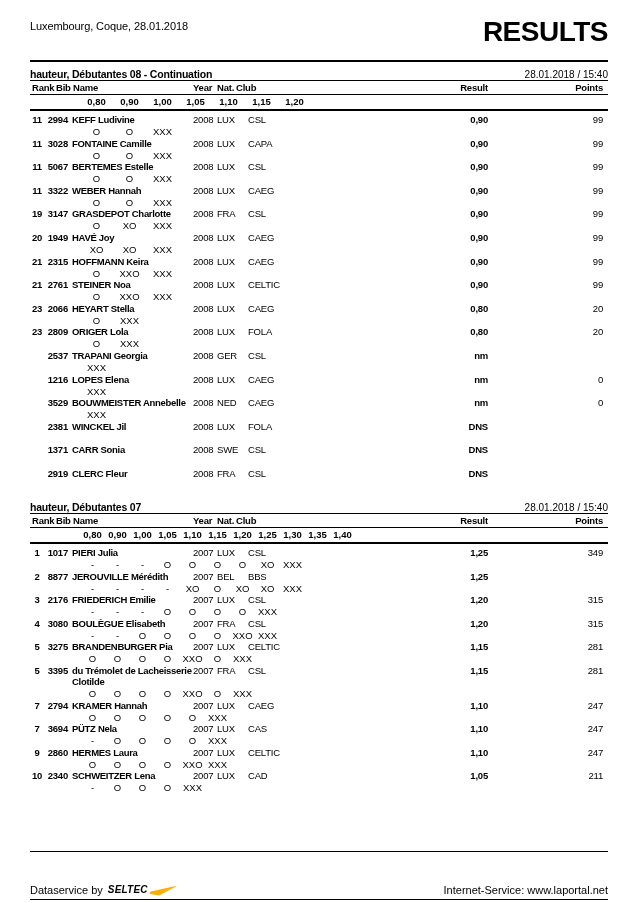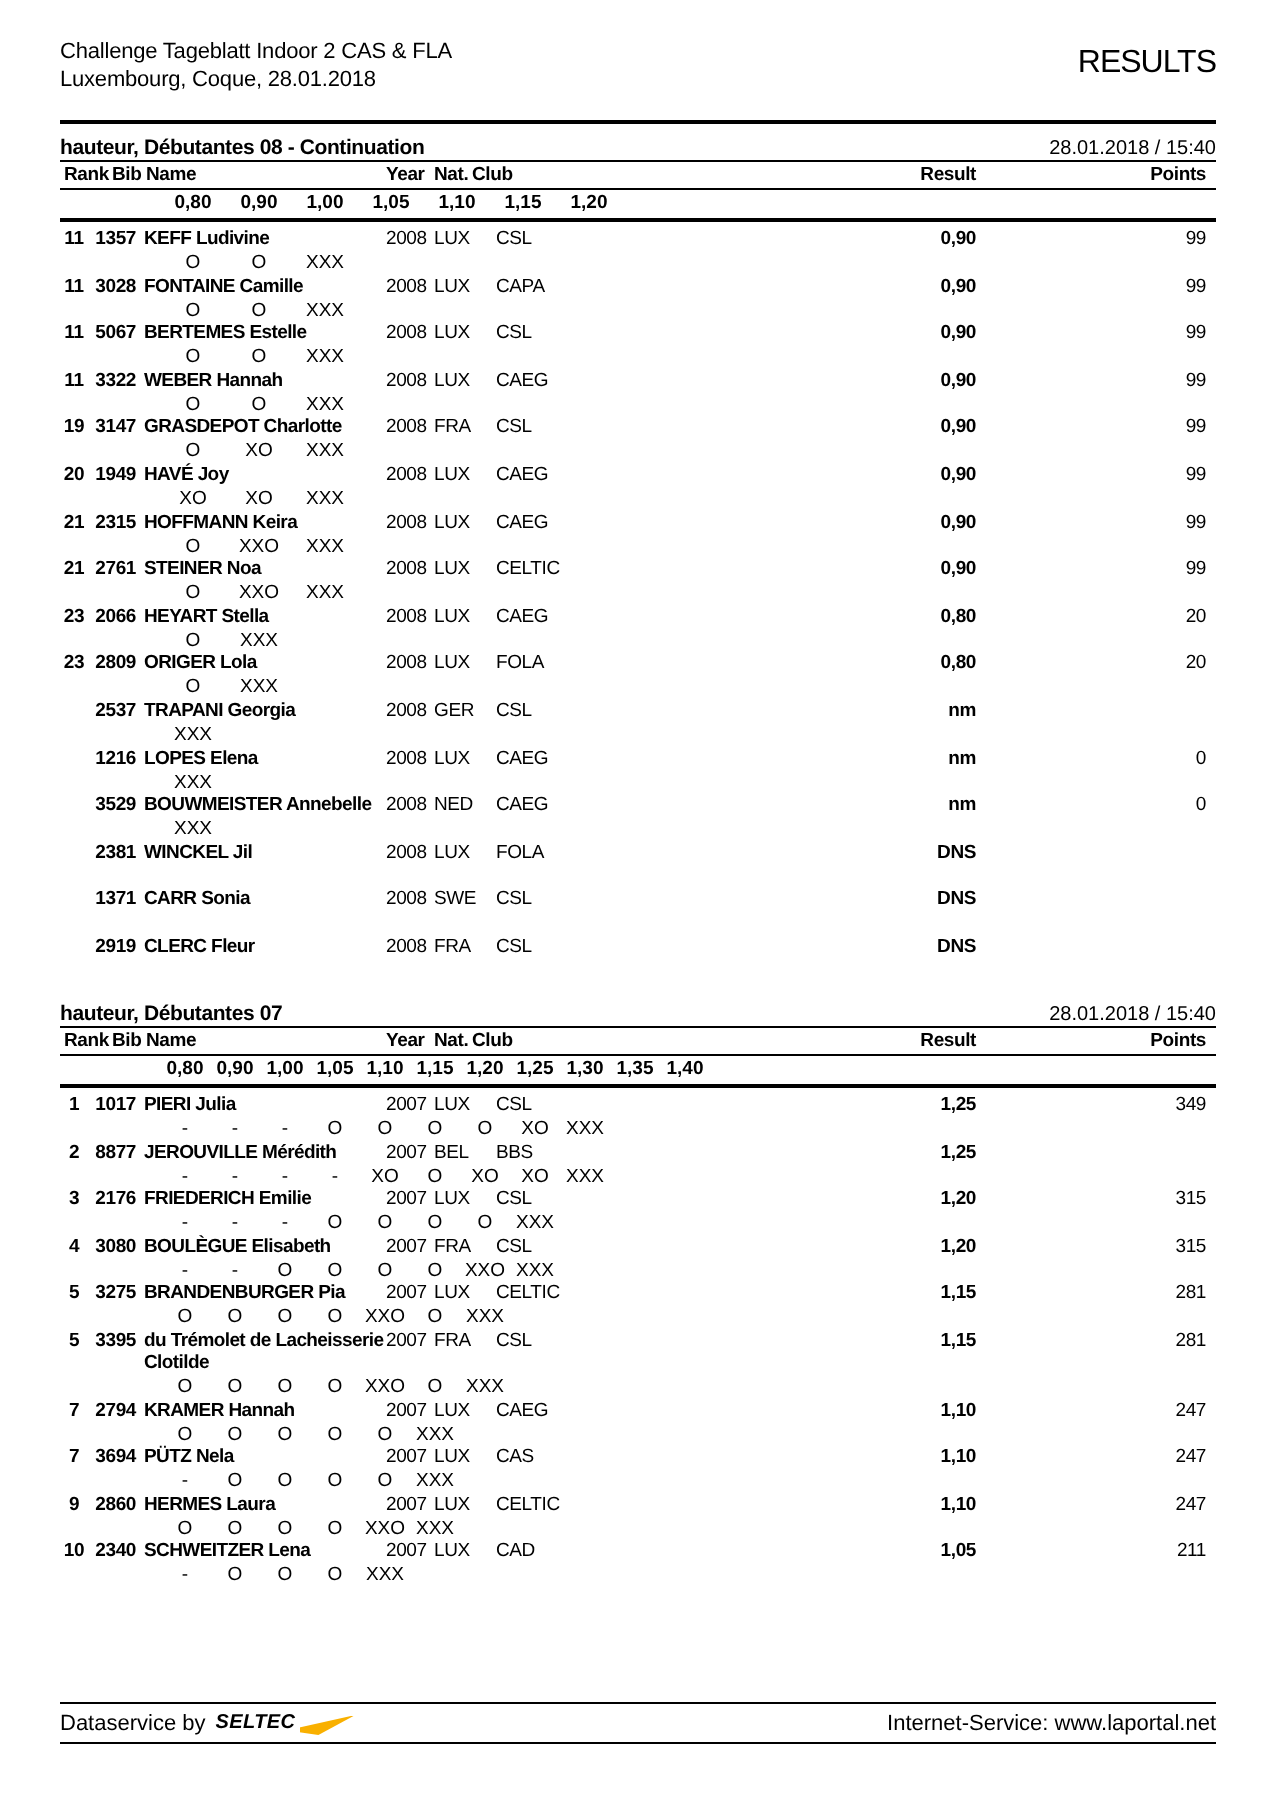--- a/index.html
+++ b/index.html
@@ -9,21 +9,21 @@
     font-family:"Liberation Sans", sans-serif;
     overflow:hidden;
   }
   
   .doc-header {
     position:absolute; top:19px; left:30px; width:578px; height:41px;
     border-bottom:2px solid #000;
     display:flex; justify-content:space-between; align-items:flex-start;
   }
   .doc-header-left { font-size:11px; line-height:13.5px; padding-top:1px; letter-spacing:-0.1px; }
-  .results-heading { font-size:16px; font-weight:normal; line-height:26px; letter-spacing:-0.5px; }
+  .results-heading { font-size:28px; font-weight:bold; line-height:26px; letter-spacing:-0.5px; }
 
   
   .section { position:absolute; left:30px; width:578px; }
   .sec-title-row { display:flex; justify-content:space-between; align-items:flex-end; height:16px; }
   .sec-title { font-weight:bold; font-size:10.5px; letter-spacing:-0.2px; }
   .sec-datetime { font-size:10px; }
   .thead { border-top:1px solid #000; border-bottom:2px solid #000; }
   .head-row {
     position:relative; height:13px; border-bottom:1px solid #000;
     font-weight:bold; font-size:9.5px; line-height:13px; letter-spacing:-0.2px;
@@ -54,39 +54,38 @@
   .c-nat    { left:187px; }
   .c-club   { left:218px; }
   .c-result { left:378px; width:80px; text-align:right; font-weight:bold; }
   .c-points { right:0; width:95px; text-align:right; padding-right:5px; box-sizing:border-box; }
   .attempts-line { position:relative; min-height:11.6px; font-size:9.5px; line-height:11px; }
 
   
   .footer { position:absolute; top:851px; left:30px; width:578px; border-top:1px solid #000; }
   .footer-row1 {
     display:flex; justify-content:space-between; align-items:center;
-    height:19px; border-bottom:1px solid #000; font-size:11px;
+    height:19px; border-bottom:1px solid #000; font-size:11px;margin-top:28px;
   }
   .footer-left { display:flex; align-items:center; }
   .seltec { font-weight:bold; font-style:italic; font-size:10px; letter-spacing:0.2px; margin-left:5px; }
   .swoosh {
     display:inline-block; width:28px; height:10px; margin-left:2px; margin-top:2px;
     background:#F9B000;
     clip-path:polygon(0 62%, 100% 0, 34% 100%, 0 86%);
   }
   .footer-row2 { display:flex; justify-content:space-between; font-size:8px; padding-top:2px; letter-spacing:-0.1px; }
 </style>
 </head>
 <body>
 
 <div class="page">
 
   <div class="doc-header">
     <div class="doc-header-left">
-      <div>Challenge Tageblatt Indoor 2 CAS &amp; FLA</div>
       <div>Luxembourg, Coque, 28.01.2018</div>
     </div>
     <div class="results-heading">RESULTS</div>
   </div>
 
   <div id="sections">
       <div class="section" style="top: 64px;">
         <div class="sec-title-row">
           <span class="sec-title">hauteur, Débutantes 08 - Continuation</span>
           <span class="sec-datetime">28.01.2018 / 15:40</span>
@@ -109,21 +108,21 @@
             <span class="hcell" style="left: 149px; width: 33px;">1,05</span>
             <span class="hcell" style="left: 182px; width: 33px;">1,10</span>
             <span class="hcell" style="left: 215px; width: 33px;">1,15</span>
             <span class="hcell" style="left: 248px; width: 33px;">1,20</span>
           </div>
         </div>
         <div class="rows">
           <div class="arow">
             <div class="main-line">
               <span class="cell c-rank">11</span>
-              <span class="cell c-bib">1357</span>
+              <span class="cell c-bib">2994</span>
               <span class="cell c-year">2008</span>
               <span class="cell c-nat">LUX</span>
               <span class="cell c-club">CSL</span>
               <span class="cell c-result">0,90</span>
               <span class="cell c-points">99</span>
               <span class="c-name">KEFF Ludivine</span>
             </div>
             <div class="attempts-line">
               <span class="hcell" style="left: 50px; width: 33px;">O</span>
               <span class="hcell" style="left: 83px; width: 33px;">O</span>

